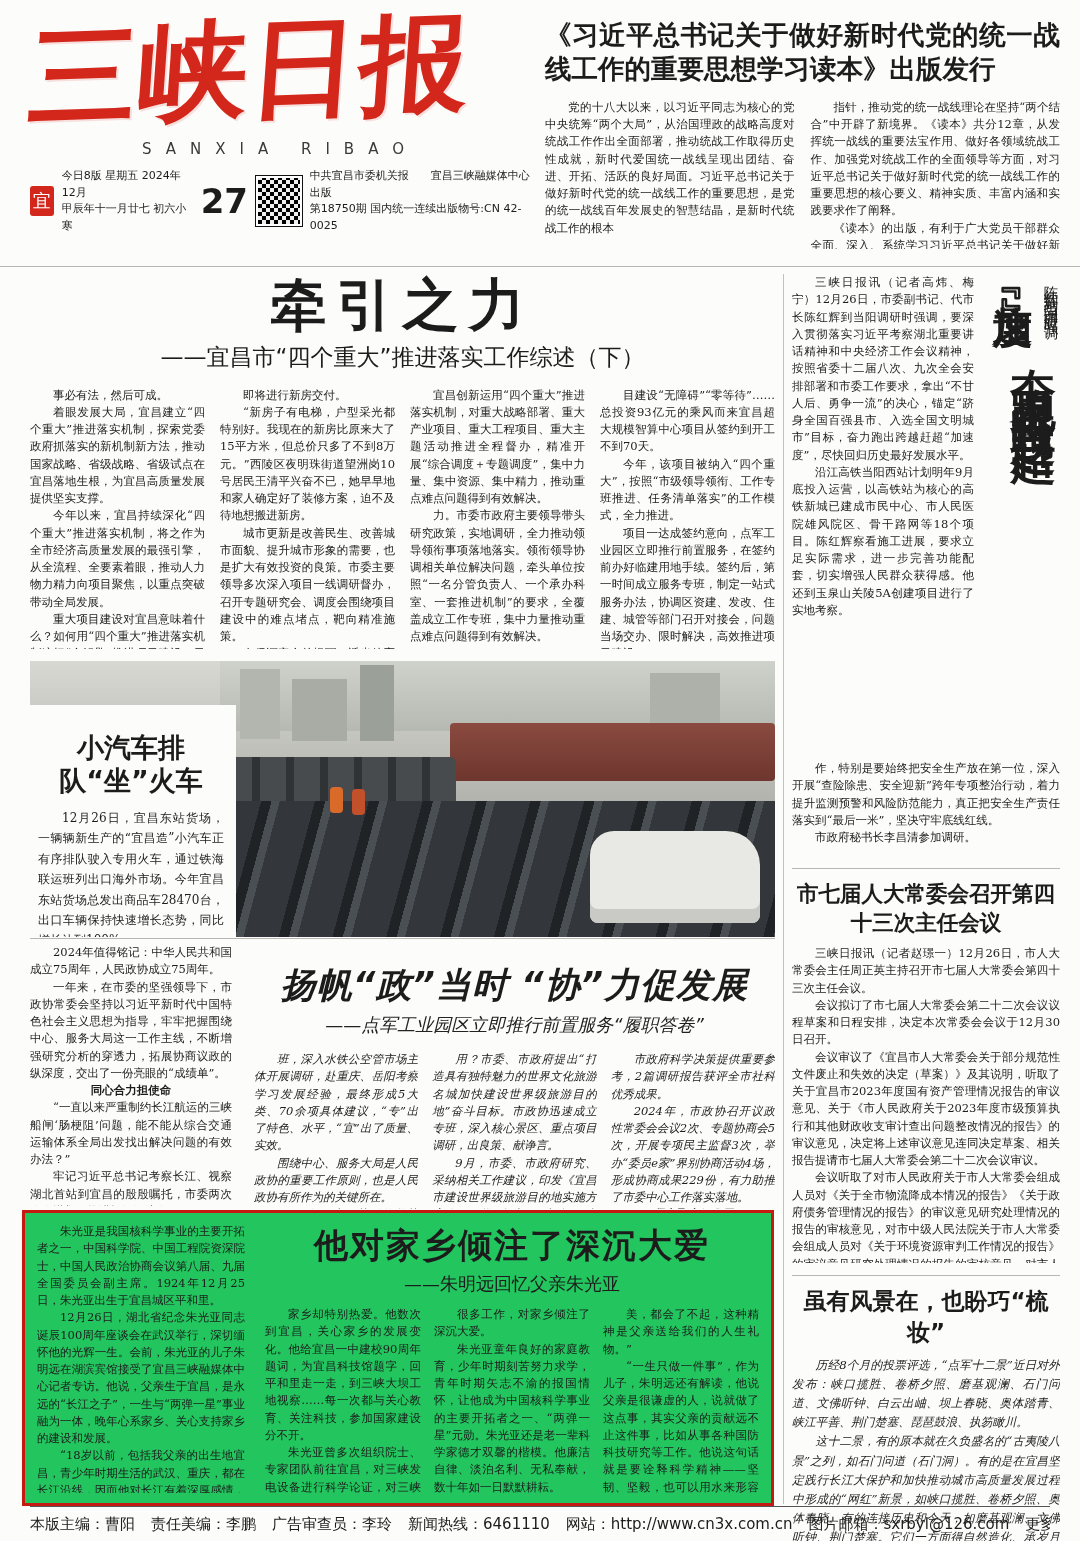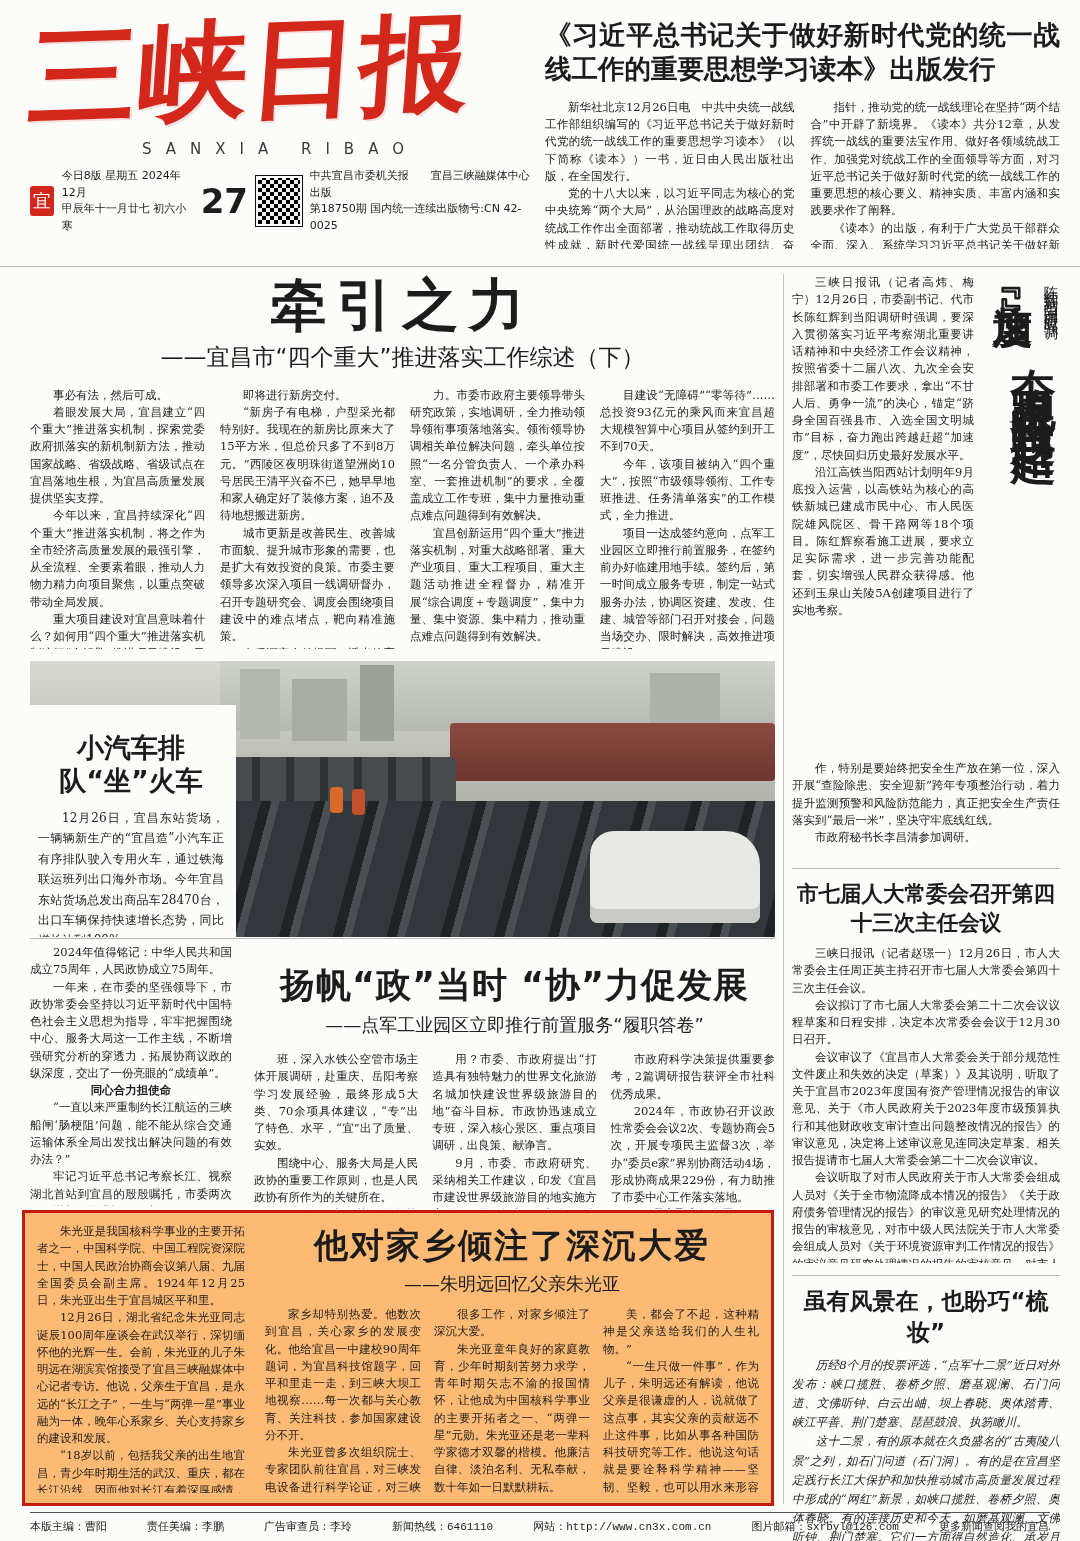--- a/index.html
+++ b/index.html
@@ -66,42 +66,42 @@
   .r2-body{margin-top:8px;height:318px;overflow:hidden;}
 
   .r-art3{margin-top:12px;border-top:1px solid #b9b7b2;padding-top:10px;position:relative;}
   .r3-head{font-family:"DejaVu Sans","Liberation Sans",sans-serif;font-weight:bold;font-size:23px;text-align:center;}
   .r3-body{margin-top:8px;height:215px;overflow:hidden;font-style:italic;}
   .r3-body p{font-size:11.8px;line-height:1.62;}
 
   
   .middle{position:absolute;left:30px;top:944px;width:745px;height:262px;display:flex;}
   .mid-col1{width:202px;overflow:hidden;border-right:0;padding-right:12px;}
-  .mid-right{flex:1;padding-left:10px;}
+  .mid-right{flex:1;padding-left:10px;font-style:italic;}
   .mid-head{font-family:"DejaVu Sans","Liberation Sans",sans-serif;font-weight:bold;font-size:35px;
             text-align:center;letter-spacing:1px;margin-top:18px;}
   .mid-sub{font-family:"DejaVu Sans","Liberation Sans",sans-serif;font-size:18px;text-align:center;color:#222;margin-top:4px;}
   .mid-cols{display:flex;gap:14px;margin-top:14px;height:158px;overflow:hidden;}
   .mid-cols .col{flex:1;overflow:hidden;}
 
   
   .boxed{position:absolute;left:22px;top:1210px;width:752px;height:296px;border:3px solid #c41a12;
-         background:#fdba74;box-sizing:border-box;padding:10px 12px;display:flex;}
+         background:#22c55e;box-sizing:border-box;padding:10px 12px;display:flex;}
   .box-col1{width:208px;padding-right:12px;overflow:hidden;}
   .box-right{flex:1;padding-left:8px;display:flex;flex-direction:column;}
   .box-head{font-family:"DejaVu Sans","Liberation Sans",sans-serif;font-weight:bold;font-size:34px;
             text-align:center;letter-spacing:2px;}
   .box-sub{font-family:"DejaVu Sans","Liberation Sans",sans-serif;font-size:18px;text-align:center;margin-top:3px;}
   .box-cols{display:flex;gap:13px;margin-top:10px;flex:1;overflow:hidden;}
   .box-cols .col{flex:1;overflow:hidden;}
 
   
   .footer{position:absolute;left:30px;right:30px;bottom:6px;border-top:1px solid #555;padding-top:6px;
           font-size:11.5px;font-family:"DejaVu Sans","Liberation Sans",sans-serif;white-space:nowrap;overflow:hidden;}
-  .footer p{display:inline;margin-right:40px;text-indent:0;font-size:11px;font-family:Liberation Mono, monospace;}
+  .footer p{display:inline;margin-right:16px;text-indent:0;font-size:15px;}
 </style>
 </head>
 <body>
 
 <div class="page">
 
   <div class="masthead">
     <div class="logo">三峡日报</div>
     <div class="pinyin">SANXIA RIBAO</div>
     <div class="mast-info">
@@ -116,21 +116,20 @@
         <div>中共宜昌市委机关报　　宜昌三峡融媒体中心出版</div>
         <div>第18750期 国内统一连续出版物号:CN 42-0025</div>
       </div>
     </div>
   </div>
 
   <div class="topright">
     <div class="tr-head">《习近平总书记关于做好新时代党的统一战线工作的重要思想学习读本》出版发行</div>
     <div class="tr-cols">
       <div class="tr-col">
-          <p>新华社北京12月26日电　中共中央统一战线工作部组织编写的《习近平总书记关于做好新时代党的统一战线工作的重要思想学习读本》（以下简称《读本》）一书，近日由人民出版社出版，在全国发行。</p>
           <p>党的十八大以来，以习近平同志为核心的党中央统筹“两个大局”，从治国理政的战略高度对统战工作作出全面部署，推动统战工作取得历史性成就，新时代爱国统一战线呈现出团结、奋进、开拓、活跃的良好局面。习近平总书记关于做好新时代党的统一战线工作的重要思想，是党的统一战线百年发展史的智慧结晶，是新时代统战工作的根本</p>
         </div>
       <div class="tr-col">
           <p>指针，推动党的统一战线理论在坚持“两个结合”中开辟了新境界。《读本》共分12章，从发挥统一战线的重要法宝作用、做好各领域统战工作、加强党对统战工作的全面领导等方面，对习近平总书记关于做好新时代党的统一战线工作的重要思想的核心要义、精神实质、丰富内涵和实践要求作了阐释。</p>
           <p>《读本》的出版，有利于广大党员干部群众全面、深入、系统学习习近平总书记关于做好新时代党的统一战线工作的重要思想，推动新时代统战工作高质量发展，为强国建设、民族复兴汇聚磅礴伟力。</p>
         </div>
     </div>
   </div>
 
   <div class="hrule" style="top:266px"></div>
@@ -146,22 +145,22 @@
           <p>今年以来，宜昌持续深化“四个重大”推进落实机制，将之作为全市经济高质量发展的最强引擎，从全流程、全要素着眼，推动人力物力精力向项目聚焦，以重点突破带动全局发展。</p>
           <p>重大项目建设对宜昌意味着什么？如何用“四个重大”推进落实机制这把“金钥匙”推进项目建设？日前，记者踏访多个项目建设现场，找寻答案。</p>
         </div>
       <div class="col">
           <p>即将进行新房交付。</p>
           <p>“新房子有电梯，户型采光都特别好。我现在的新房比原来大了15平方米，但总价只多了不到8万元。”西陵区夜明珠街道望洲岗10号居民王清平兴奋不已，她早早地和家人确定好了装修方案，迫不及待地想搬进新房。</p>
           <p>城市更新是改善民生、改善城市面貌、提升城市形象的需要，也是扩大有效投资的良策。市委主要领导多次深入项目一线调研督办，召开专题研究会、调度会围绕项目建设中的难点堵点，靶向精准施策。</p>
           <p>在保证安全前提下，适当放宽容积率、建筑限高、车位配比和建筑间距及退用地边界等规划要求，实现了资金能平衡、项目能落地、发展可持续，葛洲坝片区危旧房改造项目为宜昌推进城市更新探索出了一条新路径。</p>
         </div>
       <div class="col">
+          <p>宜昌创新运用“四个重大”推进落实机制，对重大战略部署、重大产业项目、重大工程项目、重大主题活动推进全程督办，精准开展“综合调度＋专题调度”，集中力量、集中资源、集中精力，推动重点难点问题得到有效解决。</p>
           <p>力。市委市政府主要领导带头研究政策，实地调研，全力推动领导领衔事项落地落实。领衔领导协调相关单位解决问题，牵头单位按照“一名分管负责人、一个承办科室、一套推进机制”的要求，全覆盖成立工作专班，集中力量推动重点难点问题得到有效解决。</p>
-          <p>宜昌创新运用“四个重大”推进落实机制，对重大战略部署、重大产业项目、重大工程项目、重大主题活动推进全程督办，精准开展“综合调度＋专题调度”，集中力量、集中资源、集中精力，推动重点难点问题得到有效解决。</p>
           <p class="subhead">（二）</p>
         </div>
       <div class="col">
           <p>目建设“无障碍”“零等待”……总投资93亿元的乘风而来宜昌超大规模智算中心项目从签约到开工不到70天。</p>
           <p>今年，该项目被纳入“四个重大”，按照“市级领导领衔、工作专班推进、任务清单落实”的工作模式，全力推进。</p>
           <p>项目一达成签约意向，点军工业园区立即推行前置服务，在签约前办好临建用地手续。签约后，第一时间成立服务专班，制定一站式服务办法，协调区资建、发改、住建、城管等部门召开对接会，问题当场交办、限时解决，高效推进项目建设。</p>
         </div>
 
     </div>
 

